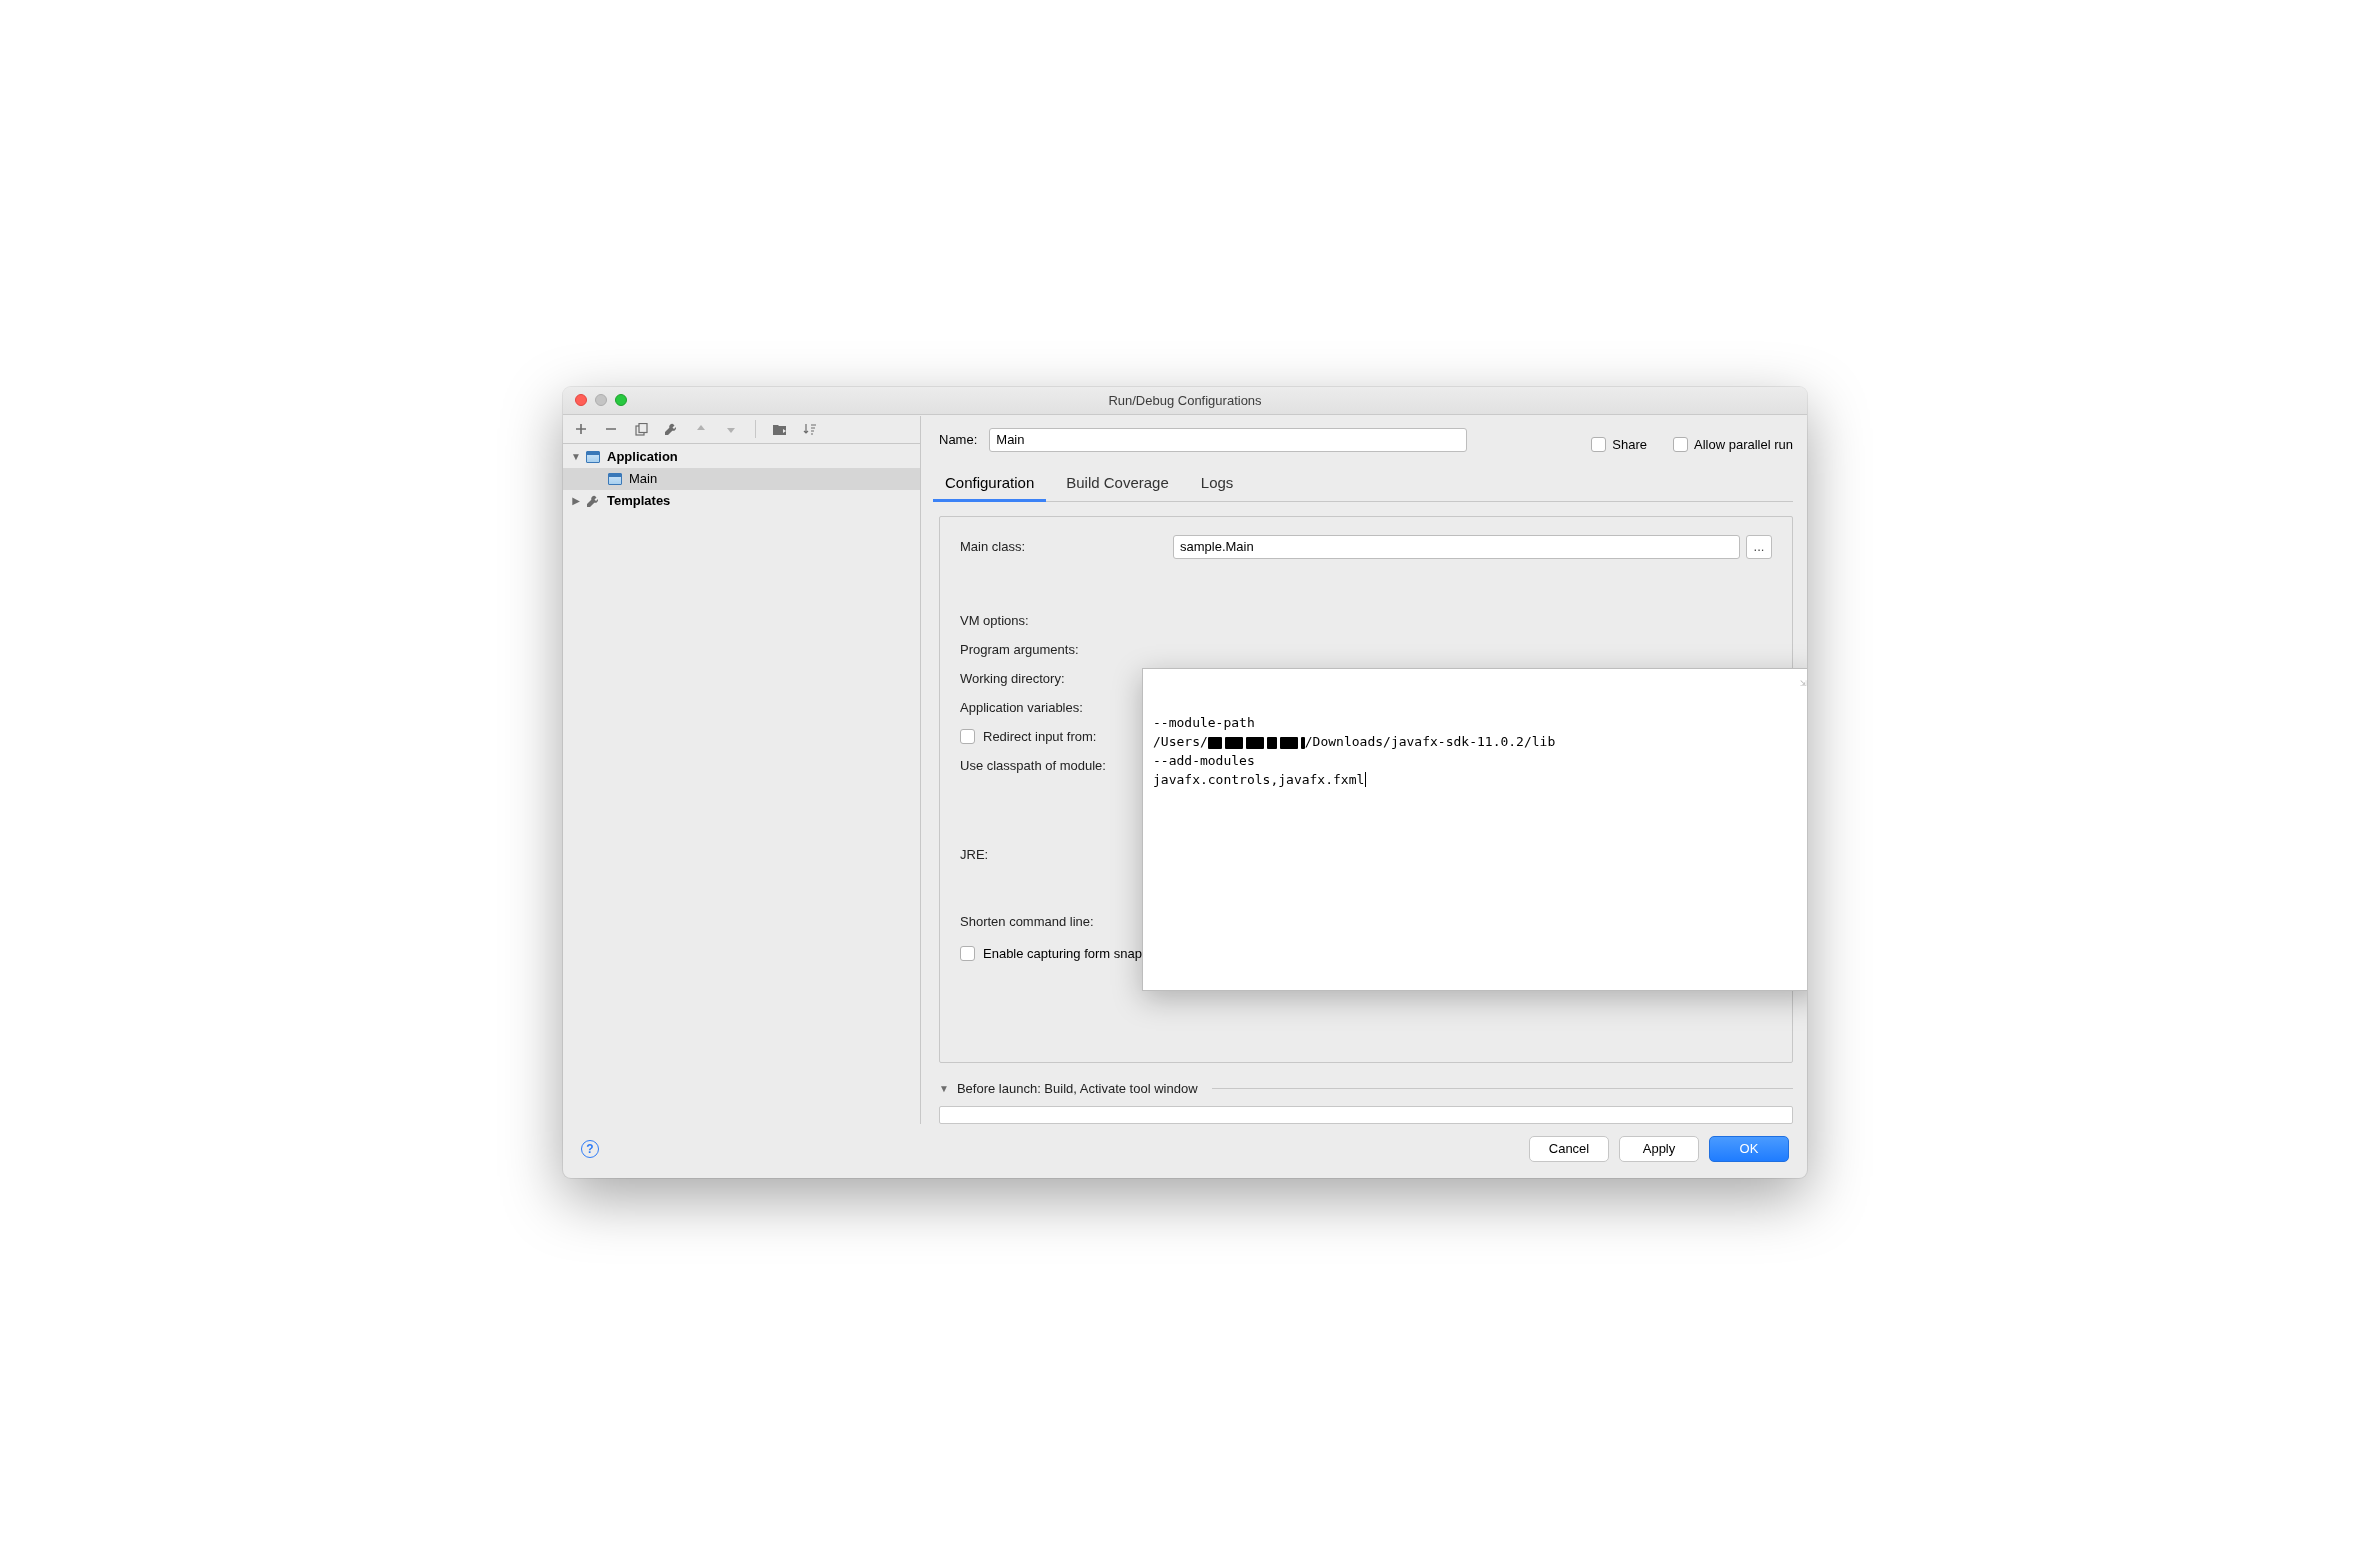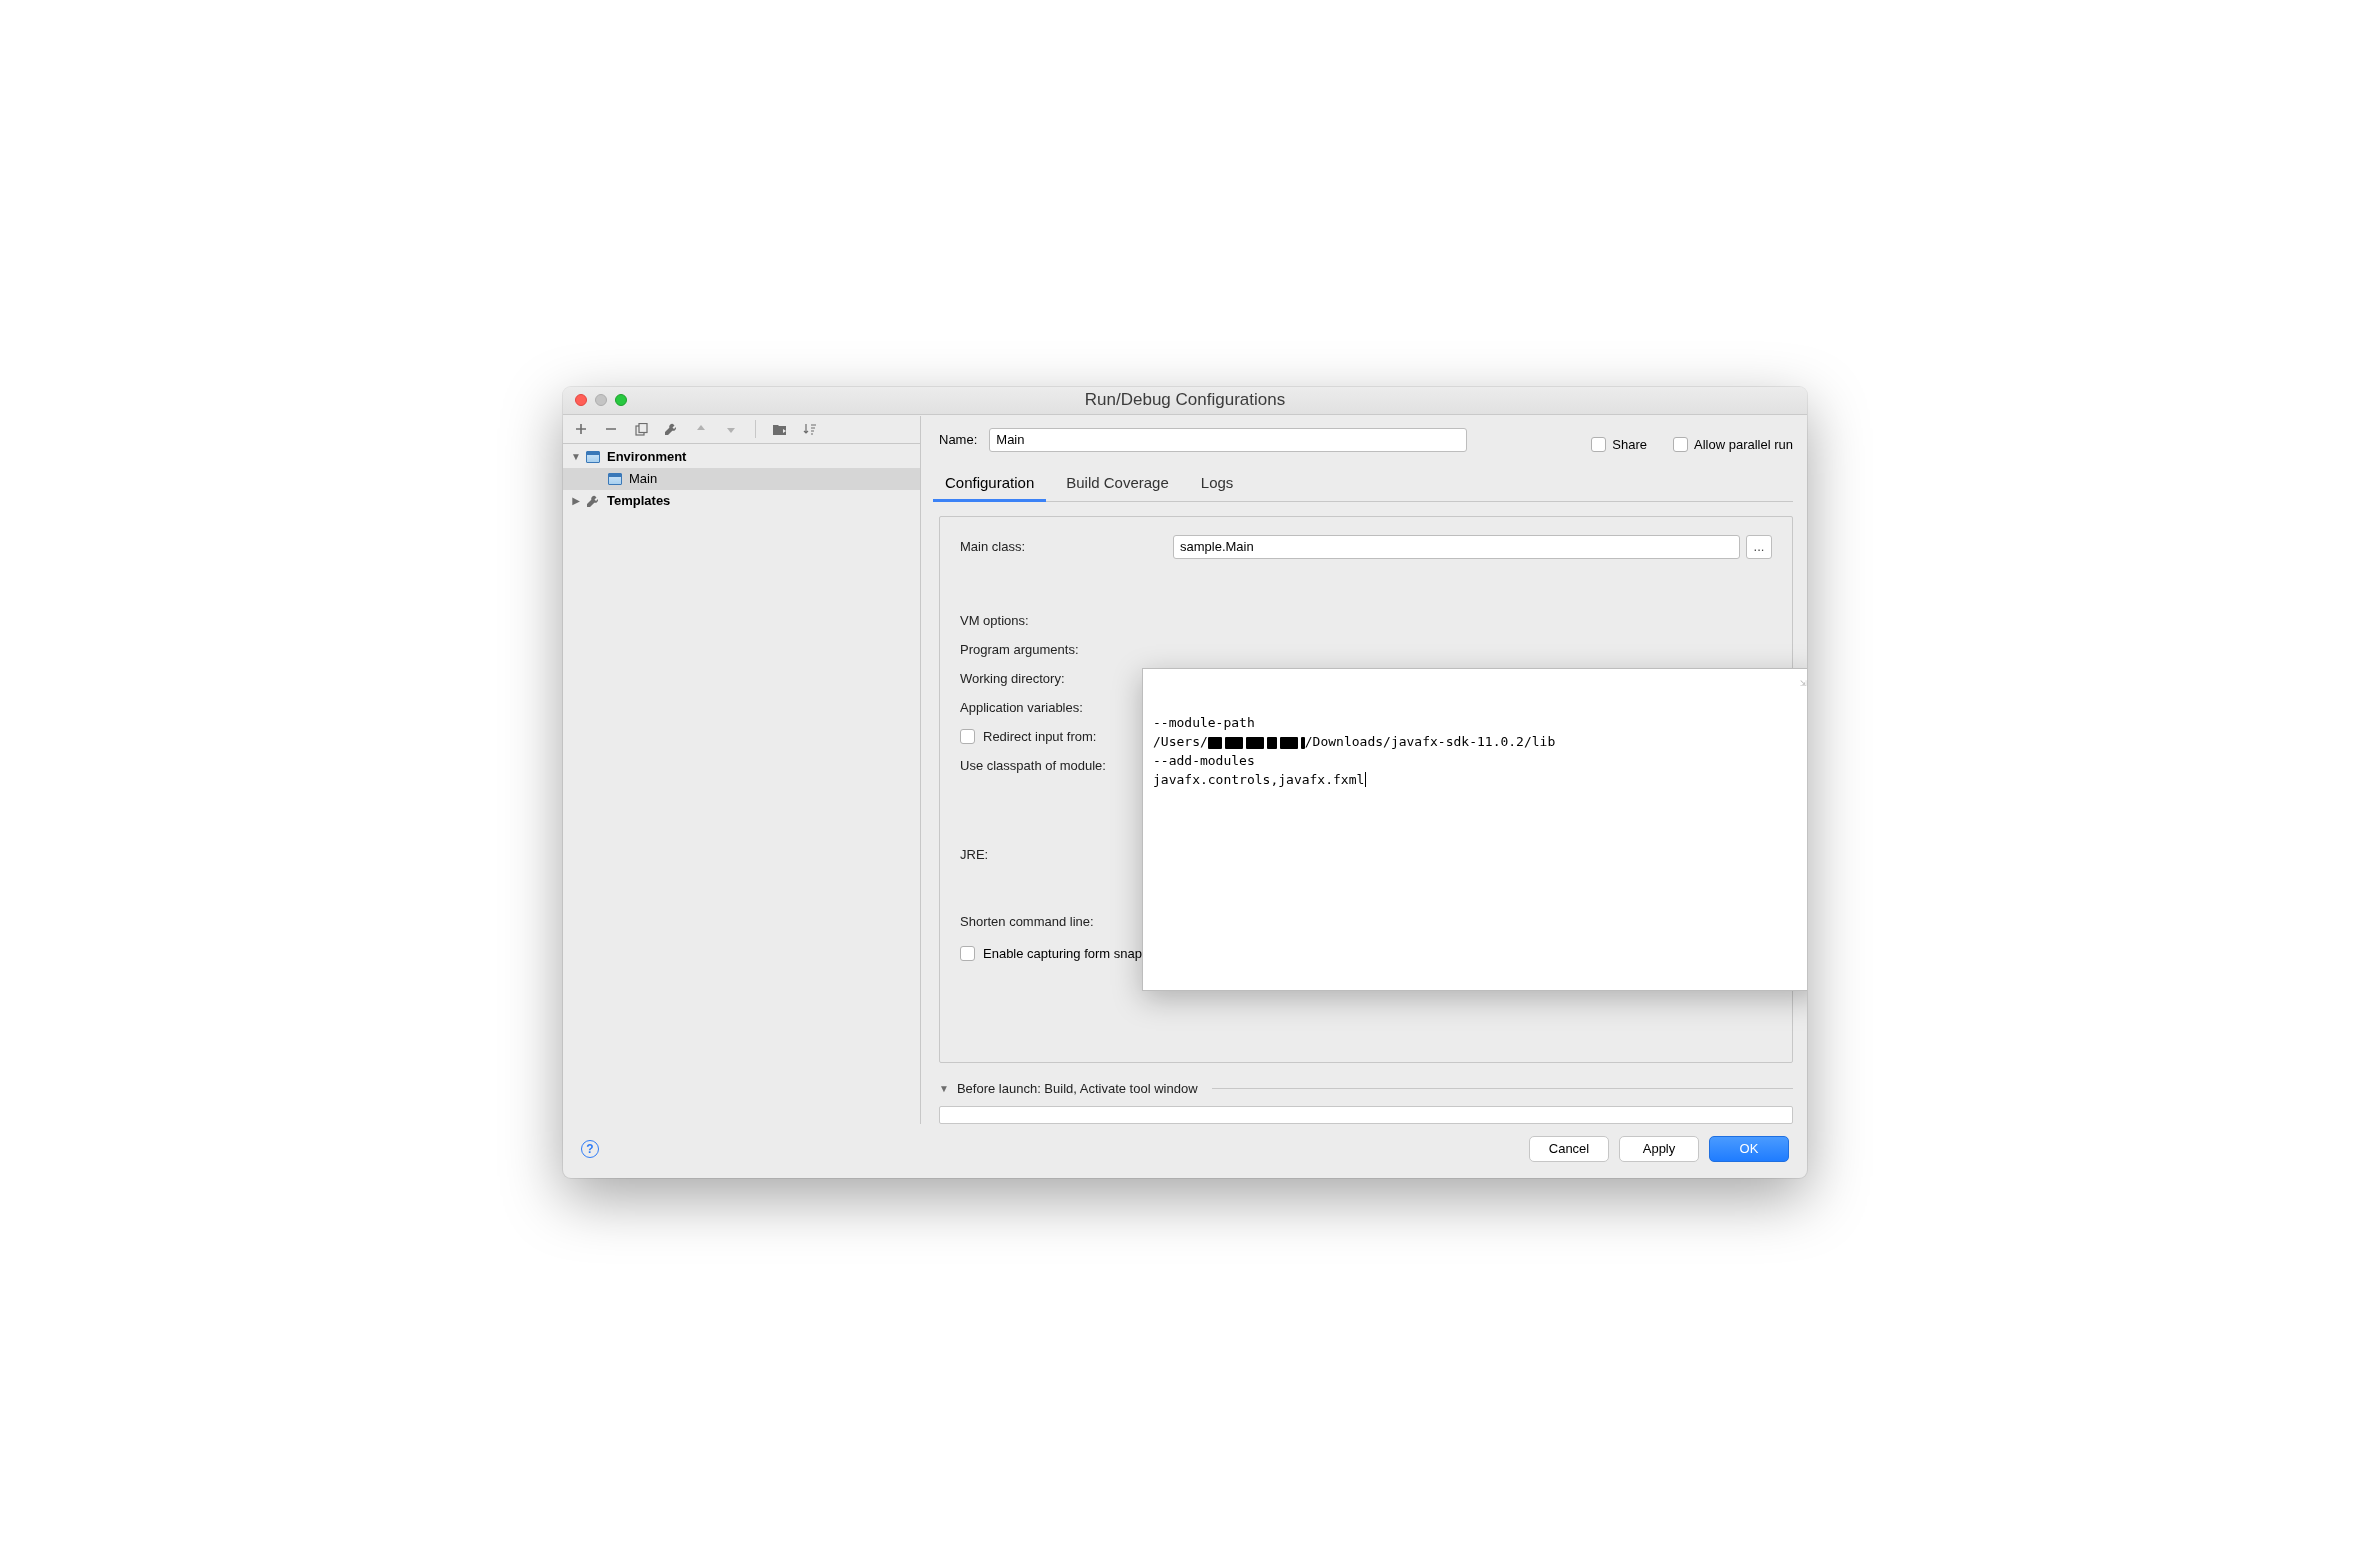--- a/index.html
+++ b/index.html
@@ -32,21 +32,21 @@
     align-items: center;
     position: relative;
   }
   .traffic-lights { display: flex; gap: 8px; padding-left: 12px; }
   .tl { width: 12px; height: 12px; border-radius: 50%; }
   .tl.red { background: #ff5f57; border: 0.5px solid #e24640; }
   .tl.yellow { background: #c4c4c4; border: 0.5px solid #adadad; }
   .tl.green { background: #28c840; border: 0.5px solid #1fa02e; }
   .titlebar .title {
     position: absolute; left: 0; right: 0; text-align: center;
-    font-size: 17px; color: #3c3c3c; pointer-events: none;
+    font-size: 13px; color: #3c3c3c; pointer-events: none;
   }
   .body-area {
     display: flex;
     background: #ececec;
     border-top: 1px solid #fff0;
   }
   
   .left-panel {
     width: 358px;
     border-right: 1px solid #c7c7c7;
@@ -213,21 +213,21 @@
               <path d="M3 1v9M1 8l2 2 2-2 M8 2h5M8 5h4M8 8h3M8 11h2" stroke="#6d6d6d" stroke-width="1.2" fill="none"></path>
             </svg>
           </span>
       </div>
       <div class="tree">
         <div class="tree-row bold">
           <span class="disclosure">▼</span>
           <span class="node-icon">
               <span class="app-icon"></span>
             </span>
-          <span class="label">Environment</span>
+          <span class="label">Application</span>
         </div>
         <div class="tree-row selected indent1">
           <span class="node-icon">
               <span class="app-icon"></span>
             </span>
           <span class="label">Main</span>
         </div>
         <div class="tree-row bold">
           <span class="disclosure">▶</span>
           <span class="node-icon wrench">

